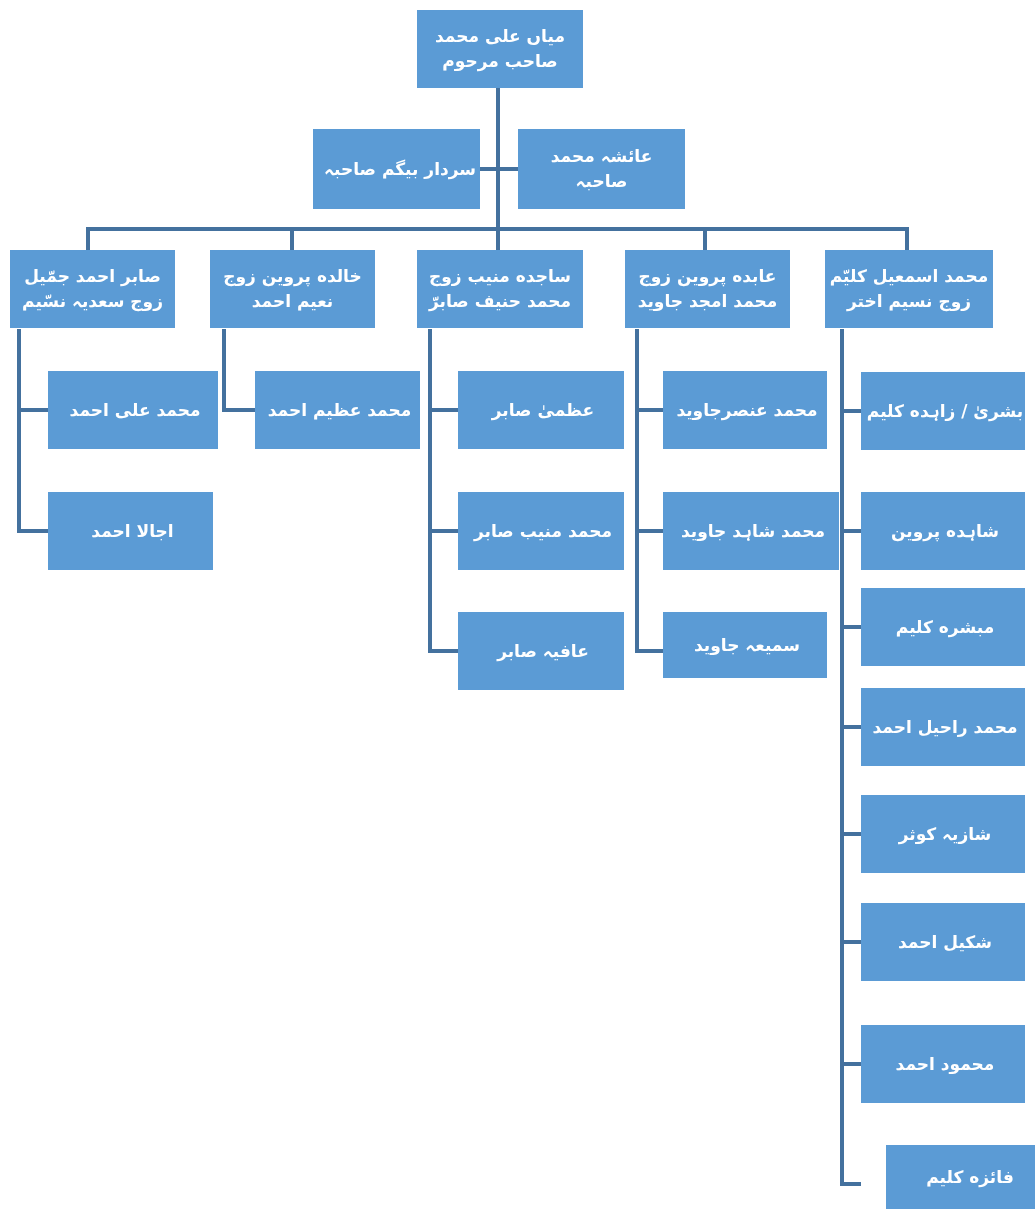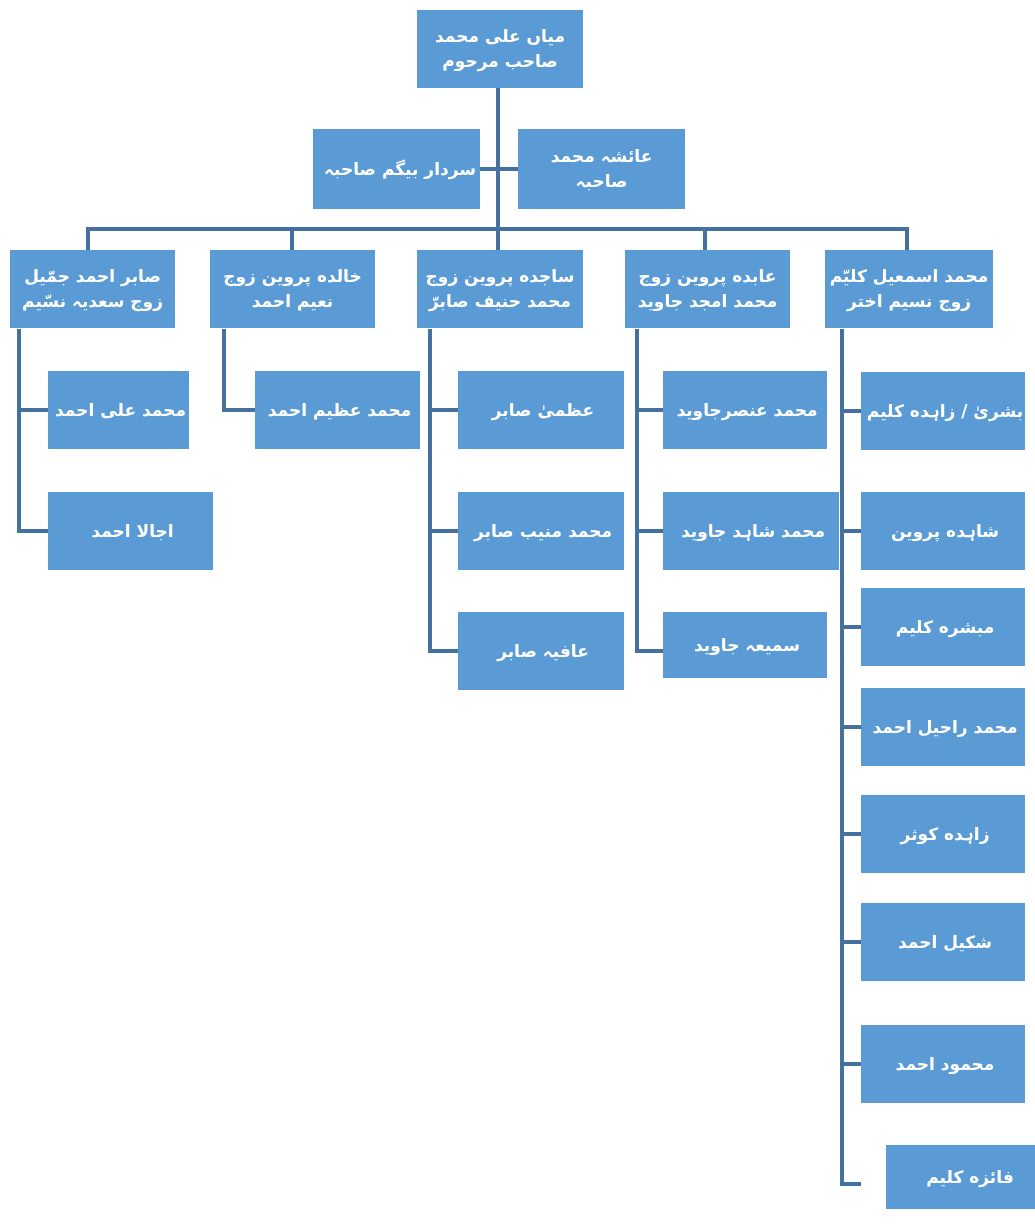--- a/index.html
+++ b/index.html
@@ -75,39 +75,39 @@
   <div class="line" style="left:840px;top:1062px;width:21px;height:4px"></div>
   <div class="line" style="left:840px;top:1182px;width:21px;height:4px"></div>
 
   <div class="node" style="left:417px;top:10px;width:166px;height:78px" lang="ur">میاں علی محمد صاحب مرحوم</div>
 
   <div class="node nw alignr" style="left:313px;top:129px;width:167px;height:80px" lang="ur">سردار بیگم صاحبہ</div>
   <div class="node" style="left:518px;top:129px;width:167px;height:80px" lang="ur">عائشہ محمد صاحبہ</div>
 
   <div class="node" style="left:10px;top:250px;width:165px;height:78px" lang="ur">صابر احمد جمّیل زوج سعدیہ نسّیم</div>
   <div class="node" style="left:210px;top:250px;width:165px;height:78px" lang="ur">خالده پروین زوج نعیم احمد</div>
-  <div class="node" style="left:417px;top:250px;width:166px;height:78px" lang="ur">ساجده پروین زوج محمد حنیف صابرّ</div>
+  <div class="node" style="left:417px;top:250px;width:166px;height:78px" lang="ur">ساجده منیب زوج محمد حنیف صابرّ</div>
   <div class="node" style="left:625px;top:250px;width:165px;height:78px" lang="ur">عابده پروین زوج محمد امجد جاوید</div>
   <div class="node" style="left:825px;top:250px;width:168px;height:78px" lang="ur">محمد اسمعیل کلیّم زوج نسیم اختر</div>
 
-  <div class="node nw" style="left:48px;top:371px;width:141px;height:78px" lang="ur">محمد علی احمد</div>
+  <div class="node nw" style="left:48px;top:371px;width:170px;height:78px" lang="ur">محمد علی احمد</div>
   <div class="node nw" style="left:48px;top:492px;width:165px;height:78px" lang="ur">اجالا احمد</div>
 
   <div class="node nw" style="left:255px;top:371px;width:165px;height:78px" lang="ur">محمد عظیم احمد</div>
 
   <div class="node nw" style="left:458px;top:371px;width:166px;height:78px" lang="ur">عظمیٰ صابر</div>
   <div class="node nw" style="left:458px;top:492px;width:166px;height:78px" lang="ur">محمد منیب صابر</div>
   <div class="node nw" style="left:458px;top:612px;width:166px;height:78px" lang="ur">عافیہ صابر</div>
 
   <div class="node nw" style="left:663px;top:371px;width:164px;height:78px" lang="ur">محمد عنصرجاوید</div>
   <div class="node nw" style="left:663px;top:492px;width:176px;height:78px" lang="ur">محمد شاہد جاوید</div>
   <div class="node nw" style="left:663px;top:612px;width:164px;height:66px" lang="ur">سمیعہ جاوید</div>
 
   <div class="node nw" style="left:861px;top:372px;width:164px;height:78px" lang="ur">بشریٰ / زاہده کلیم</div>
   <div class="node nw" style="left:861px;top:492px;width:164px;height:78px" lang="ur">شاہده پروین</div>
   <div class="node nw" style="left:861px;top:588px;width:164px;height:78px" lang="ur">مبشره کلیم</div>
   <div class="node nw" style="left:861px;top:688px;width:164px;height:78px" lang="ur">محمد راحیل احمد</div>
-  <div class="node nw" style="left:861px;top:795px;width:164px;height:78px" lang="ur">زاہده کوثر</div>
+  <div class="node nw" style="left:861px;top:795px;width:164px;height:78px" lang="ur">شازیہ کوثر</div>
   <div class="node nw" style="left:861px;top:903px;width:164px;height:78px" lang="ur">شکیل احمد</div>
   <div class="node nw" style="left:861px;top:1025px;width:164px;height:78px" lang="ur">محمود احمد</div>
   <div class="node nw" style="left:886px;top:1145px;width:164px;height:64px" lang="ur">فائزه کلیم</div>
 
 </div>
 
 </body></html>

